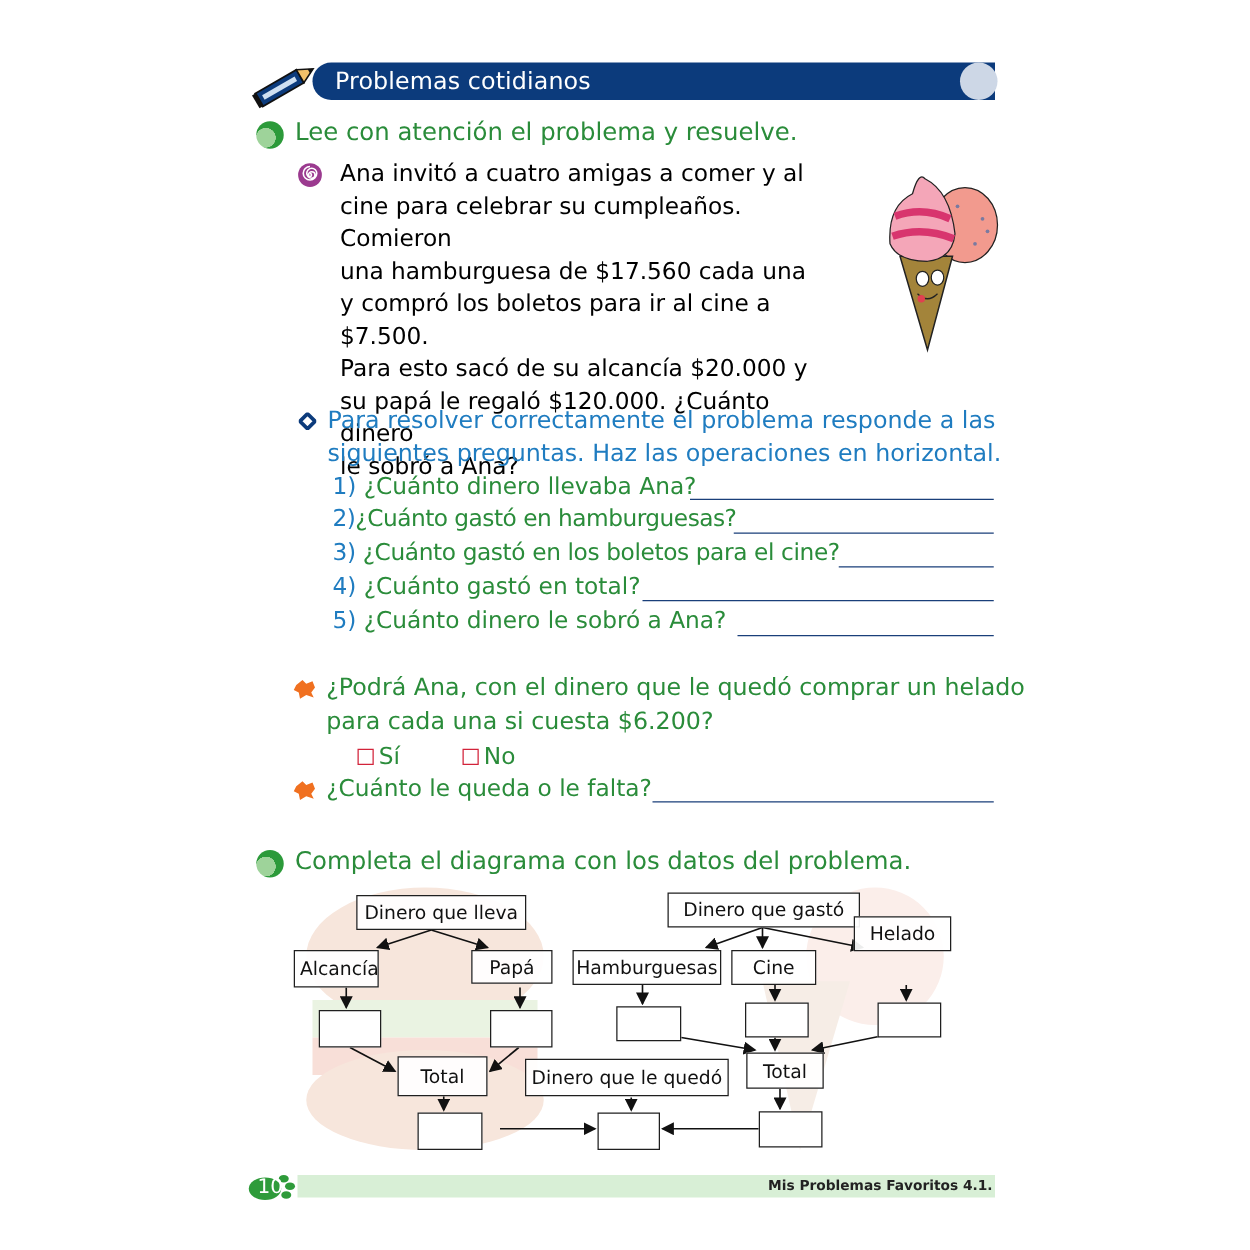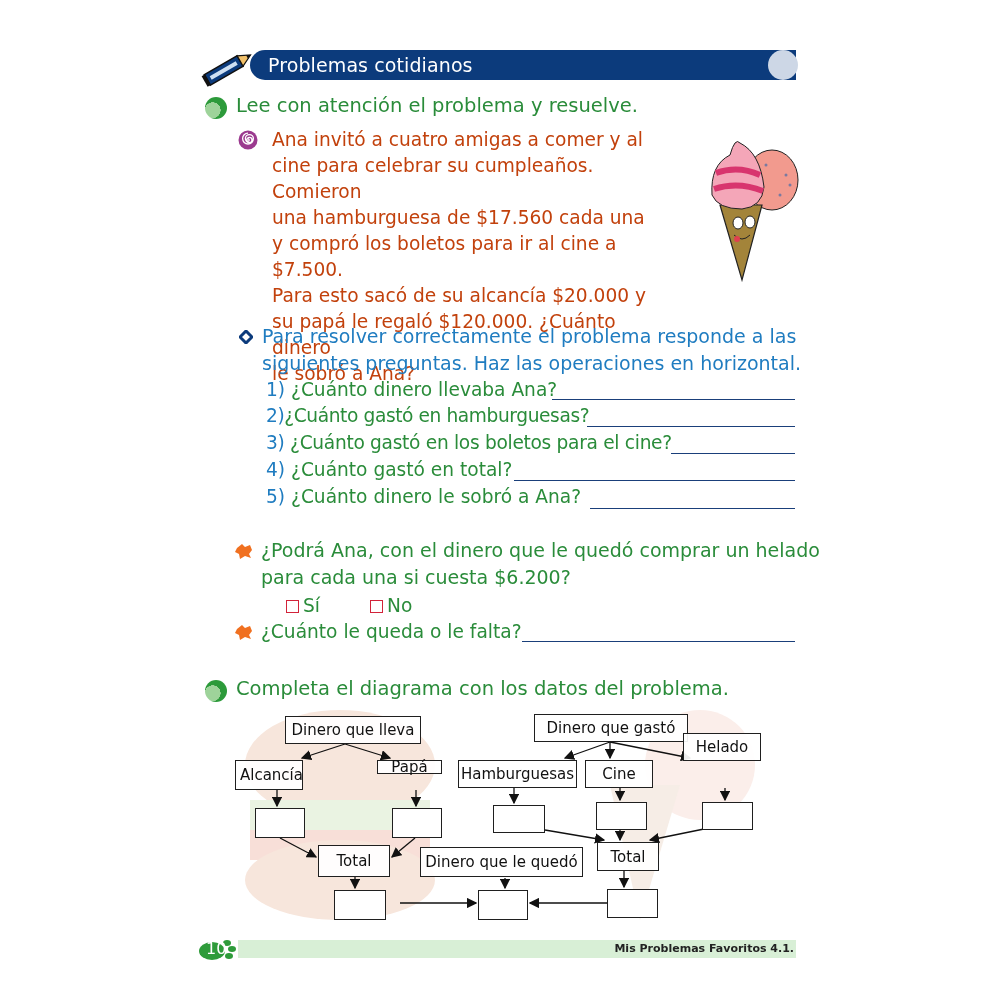--- a/index.html
+++ b/index.html
@@ -1,20 +1,20 @@
 <!DOCTYPE html>
 <html><head>
 <meta charset="utf-8">
 <style>
   html,body{margin:0;padding:0;background:#fff;}
   body{width:1000px;height:1000px;position:relative;overflow:hidden;font-family:"DejaVu Sans","Liberation Sans",sans-serif;}
   .abs{position:absolute;}
   .green{color:#2a8c3a;}
   .blue{color:#1f7cc0;}
-  .black{color:#c2410c;}
+  .black{color:#000000;}
 
   
   #header{left:250px;top:50px;width:546px;height:30px;background:#0c3b7c;border-radius:15px 0 0 15px;}
   #header-title{left:268px;top:52px;font-size:19px;color:#fff;letter-spacing:0.1px;line-height:26px;}
   #header-cap{left:768px;top:50px;width:30px;height:30px;border-radius:50%;background:#cdd7e6;}
   #pencil{left:200px;top:48px;width:56px;height:40px;}
 
   .bullet-disc{width:22px;height:22px;border-radius:50%;background:radial-gradient(circle at 35% 60%,#9ed39a 0 40%,#2c9a3a 41% 100%);}
 
   .ptext{font-size:18.6px;line-height:26px;}
@@ -176,21 +176,21 @@
     <line x1="620" y1="830" x2="620" y2="840"></line>
     <line x1="704" y1="829" x2="650" y2="840"></line>
     <line x1="624" y1="871" x2="624" y2="887"></line>
     <line x1="400" y1="903" x2="476" y2="903"></line>
     <line x1="607" y1="903" x2="530" y2="903"></line>
   </g>
 </svg>
 
 <div class="box" style="left:285px;top:716px;width:136px;height:28px;">Dinero que lleva</div>
 <div class="box" style="left:235px;top:760px;width:68px;height:30px;justify-content:flex-start;padding-left:4px;">Alcancía</div>
-<div class="box" style="left:377px;top:760px;width:65px;height:14px;">Papá</div>
+<div class="box" style="left:377px;top:760px;width:65px;height:27px;">Papá</div>
 <div class="box empty" style="left:255px;top:808px;width:50px;height:30px;"></div>
 <div class="box empty" style="left:392px;top:808px;width:50px;height:30px;"></div>
 <div class="box" style="left:318px;top:845px;width:72px;height:32px;">Total</div>
 <div class="box empty" style="left:334px;top:890px;width:52px;height:30px;"></div>
 
 <div class="box" style="left:420px;top:847px;width:163px;height:30px;">Dinero que le quedó</div>
 <div class="box empty" style="left:478px;top:890px;width:50px;height:30px;"></div>
 
 <div class="box" style="left:534px;top:714px;width:154px;height:28px;text-align:right;">Dinero que gastó</div>
 <div class="box" style="left:458px;top:760px;width:119px;height:28px;">Hamburguesas</div>

